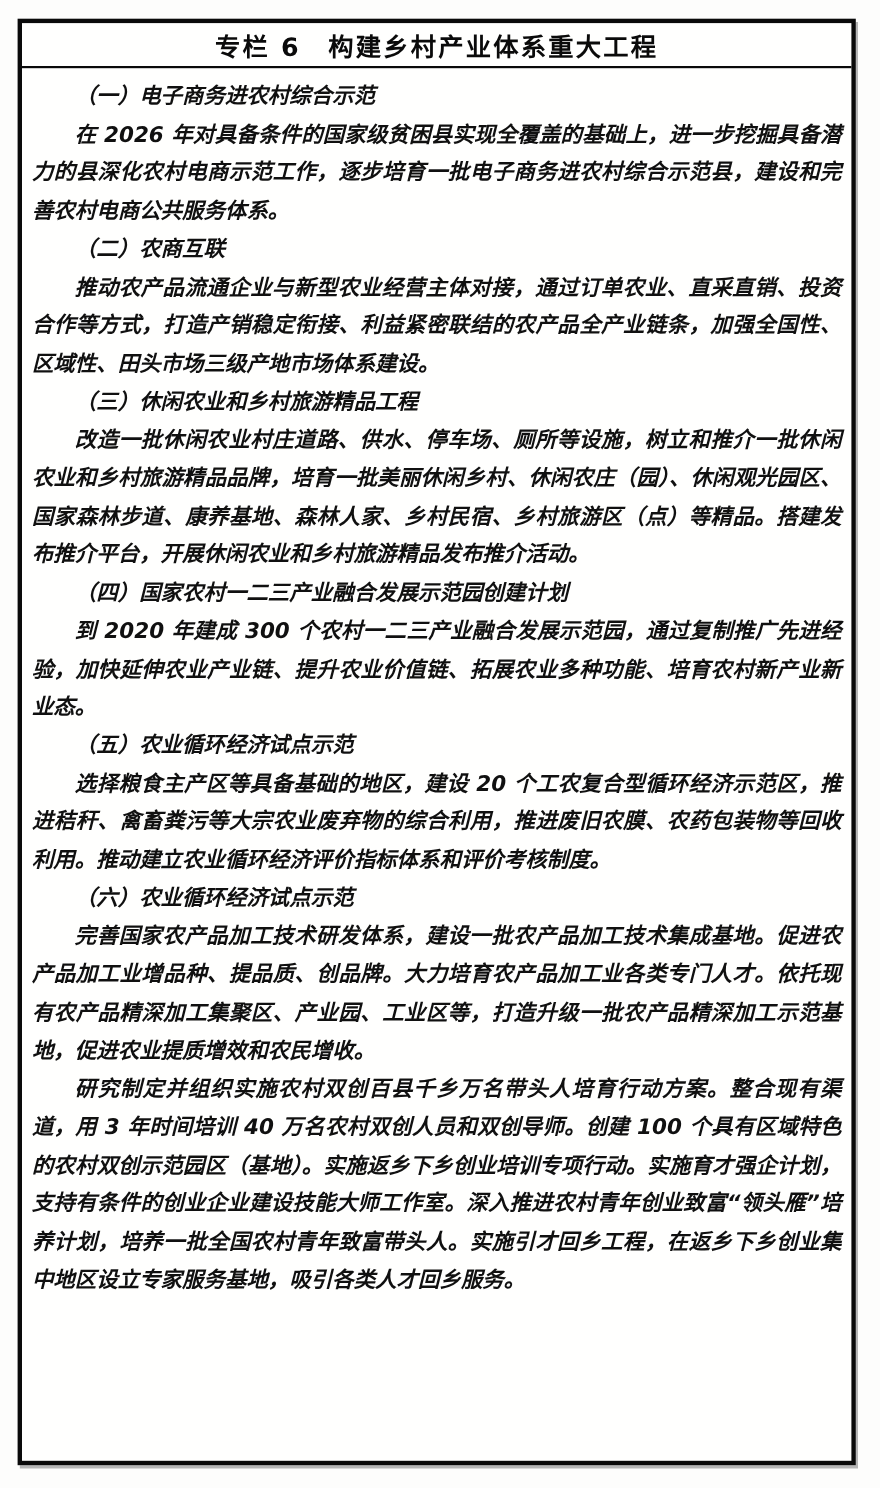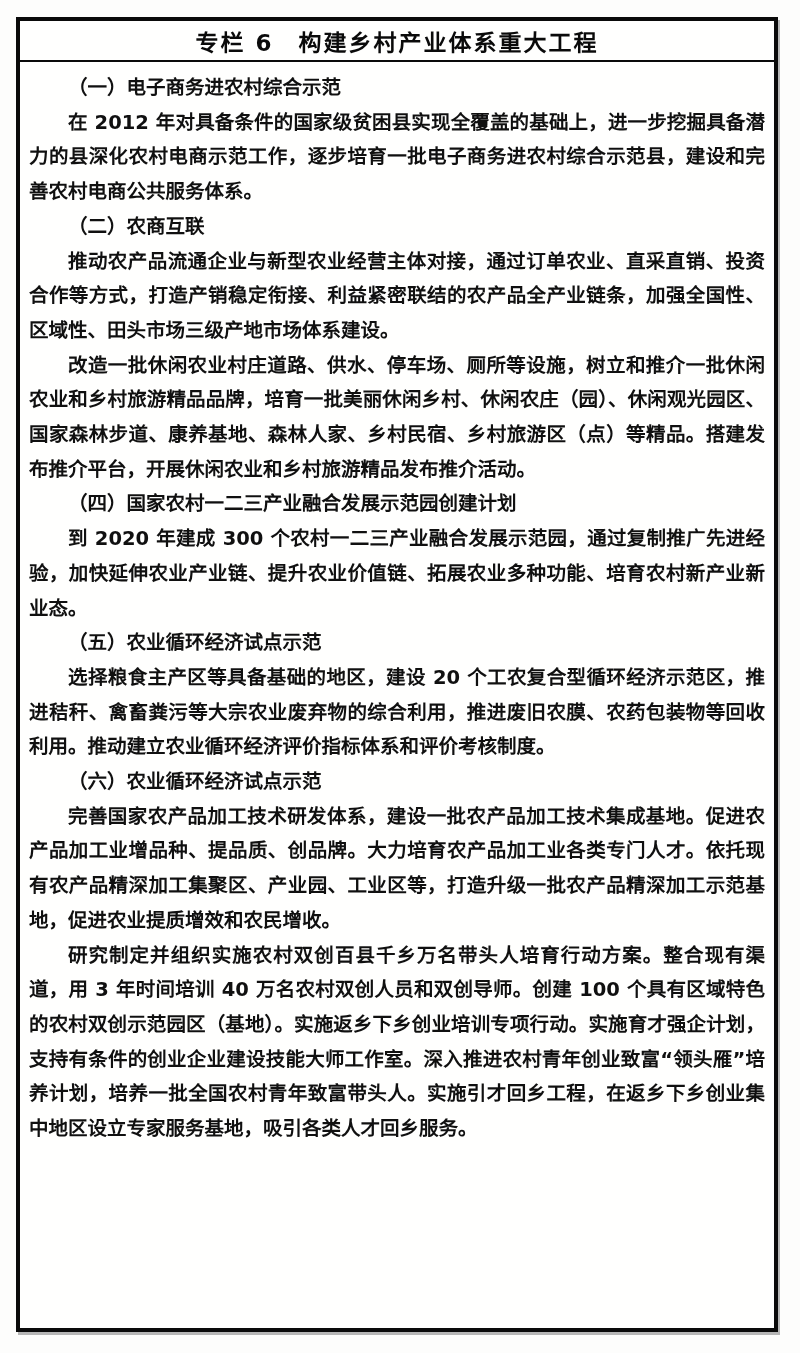--- a/index.html
+++ b/index.html
@@ -43,36 +43,38 @@
     font-size: 19.5px;
     line-height: 34.7px;
     text-align: justify;
     text-justify: inter-character;
     font-weight: 600;
     overflow: hidden;
   }
   .panel-body p {
     margin: 0;
     text-indent: 2em;
+    font-style: italic;
   }
   .panel-body p.heading {
     font-weight: 800;
   }
 </style>
 </head>
 <body>
 
 <div class="page">
   <div class="panel">
     <div class="panel-title">专栏 6　构建乡村产业体系重大工程</div>
     <div class="panel-body">
         <p class="heading">（一）电子商务进农村综合示范</p>
-        <p class="para">在 2012 年对具备条件的国家级贫困县实现全覆盖的基础上，进一步挖掘具备潜力的县深化农村电商示范工作，逐步培育一批电子商务进农村综合示范县，建设和完善农村电商公共服务体系。</p>
+        <p class="para">在 2026 年对具备条件的国家级贫困县实现全覆盖的基础上，进一步挖掘具备潜力的县深化农村电商示范工作，逐步培育一批电子商务进农村综合示范县，建设和完善农村电商公共服务体系。</p>
         <p class="heading">（二）农商互联</p>
         <p class="para">推动农产品流通企业与新型农业经营主体对接，通过订单农业、直采直销、投资合作等方式，打造产销稳定衔接、利益紧密联结的农产品全产业链条，加强全国性、区域性、田头市场三级产地市场体系建设。</p>
+        <p class="heading">（三）休闲农业和乡村旅游精品工程</p>
         <p class="para">改造一批休闲农业村庄道路、供水、停车场、厕所等设施，树立和推介一批休闲农业和乡村旅游精品品牌，培育一批美丽休闲乡村、休闲农庄（园）、休闲观光园区、国家森林步道、康养基地、森林人家、乡村民宿、乡村旅游区（点）等精品。搭建发布推介平台，开展休闲农业和乡村旅游精品发布推介活动。</p>
         <p class="heading">（四）国家农村一二三产业融合发展示范园创建计划</p>
         <p class="para">到 2020 年建成 300 个农村一二三产业融合发展示范园，通过复制推广先进经验，加快延伸农业产业链、提升农业价值链、拓展农业多种功能、培育农村新产业新业态。</p>
         <p class="heading">（五）农业循环经济试点示范</p>
         <p class="para">选择粮食主产区等具备基础的地区，建设 20 个工农复合型循环经济示范区，推进秸秆、禽畜粪污等大宗农业废弃物的综合利用，推进废旧农膜、农药包装物等回收利用。推动建立农业循环经济评价指标体系和评价考核制度。</p>
         <p class="heading">（六）农业循环经济试点示范</p>
         <p class="para">完善国家农产品加工技术研发体系，建设一批农产品加工技术集成基地。促进农产品加工业增品种、提品质、创品牌。大力培育农产品加工业各类专门人才。依托现有农产品精深加工集聚区、产业园、工业区等，打造升级一批农产品精深加工示范基地，促进农业提质增效和农民增收。</p>
         <p class="para">研究制定并组织实施农村双创百县千乡万名带头人培育行动方案。整合现有渠道，用 3 年时间培训 40 万名农村双创人员和双创导师。创建 100 个具有区域特色的农村双创示范园区（基地）。实施返乡下乡创业培训专项行动。实施育才强企计划，支持有条件的创业企业建设技能大师工作室。深入推进农村青年创业致富“领头雁”培养计划，培养一批全国农村青年致富带头人。实施引才回乡工程，在返乡下乡创业集中地区设立专家服务基地，吸引各类人才回乡服务。</p>
       </div>
   </div>

